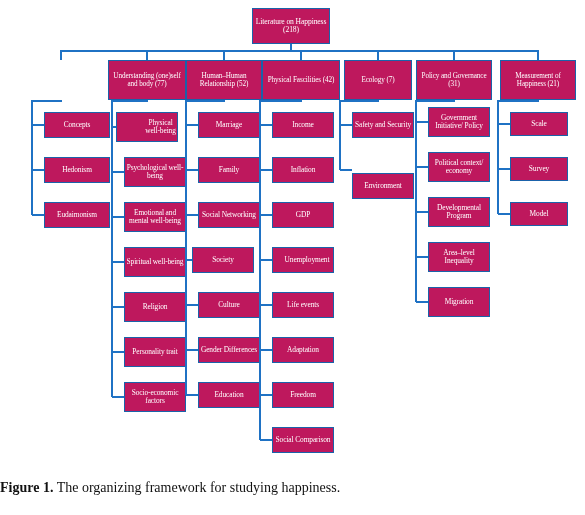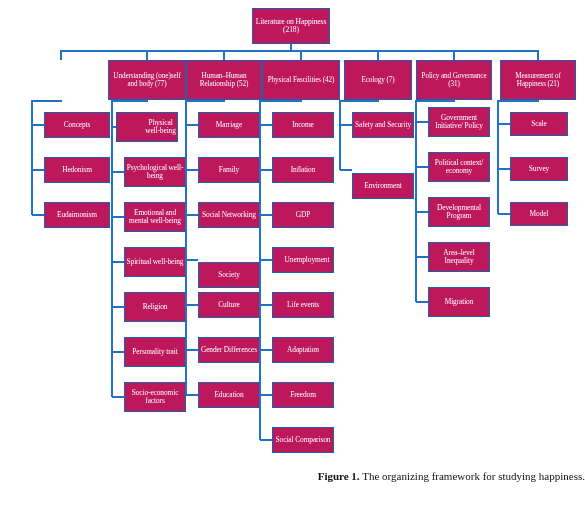--- a/index.html
+++ b/index.html
@@ -32,24 +32,24 @@
   .cat{font-size:7.2px;}
   .leaf{font-size:7.4px;}
 
   .conn{position:absolute;background:#1f72c4;}
   .vline{width:1.6px;}
   .hline{height:1.6px;}
 
   .caption{
     position:absolute;
     left:0;right:0;
-    top:470px;
-    text-align:right;
+    top:480px;
+    text-align:left;
     font-family:"Liberation Serif", serif;
-    font-size:11px;
+    font-size:14px;
     color:#111111;
   }
   .caption b{font-weight:bold;}
 </style>
 </head>
 <body>
 
 <div id="chart">
     <div class="node root" style="left: 252px; top: 8px; width: 78px; height: 36px;">
       <span>Literature on Happiness (218)</span>
@@ -117,21 +117,21 @@
     </div>
     <div class="conn hline" style="left: 186px; top: 169.2px; width: 12px;"></div>
     <div class="node leaf" style="left: 198px; top: 157px; width: 62px; height: 26px;">
       <span>Family</span>
     </div>
     <div class="conn hline" style="left: 186px; top: 214.2px; width: 12px;"></div>
     <div class="node leaf" style="left: 198px; top: 202px; width: 62px; height: 26px;">
       <span>Social Networking</span>
     </div>
     <div class="conn hline" style="left: 186px; top: 259.2px; width: 12px;"></div>
-    <div class="node leaf" style="left: 198px; top: 247px; width: 62px; height: 26px; margin-top: 15px;">
+    <div class="node leaf" style="left: 192px; top: 247px; width: 62px; height: 26px;">
       <span>Society</span>
     </div>
     <div class="conn hline" style="left: 186px; top: 304.2px; width: 12px;"></div>
     <div class="node leaf" style="left: 198px; top: 292px; width: 62px; height: 26px;">
       <span>Culture</span>
     </div>
     <div class="conn hline" style="left: 186px; top: 349.2px; width: 12px;"></div>
     <div class="node leaf" style="left: 198px; top: 337px; width: 62px; height: 26px;">
       <span>Gender Differences</span>
     </div>

